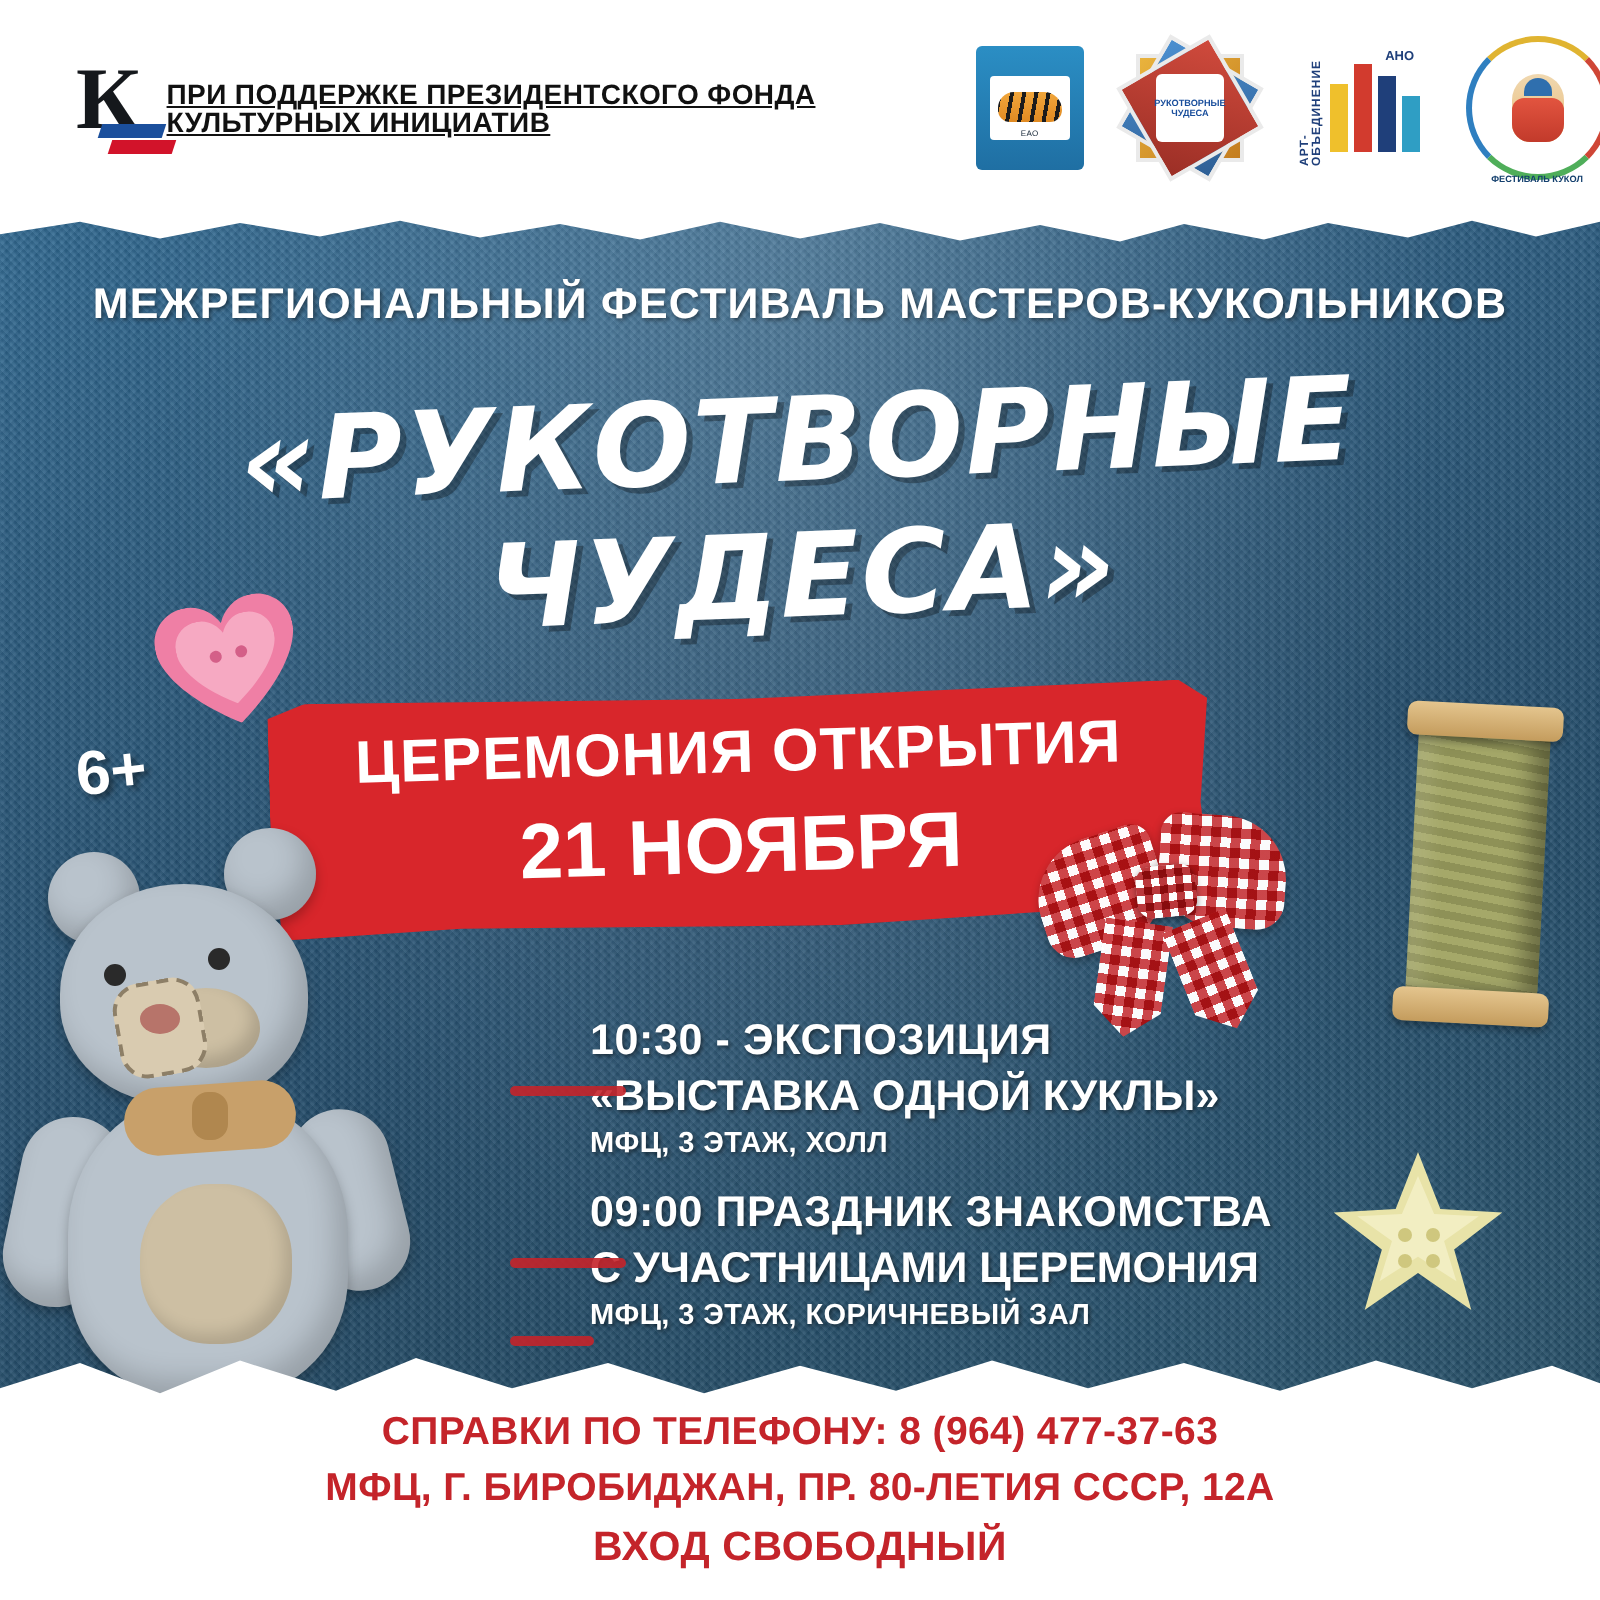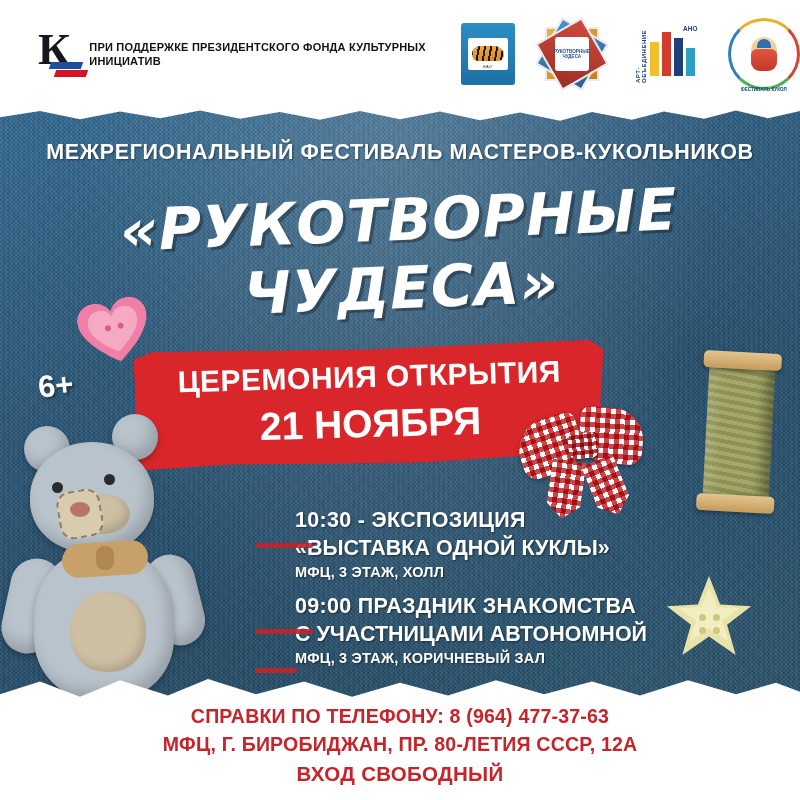--- a/index.html
+++ b/index.html
@@ -83,26 +83,27 @@
     transform: skewX(-18deg);
   }
   .fond-mark .band-blue {
     position: absolute;
     left: 16px; bottom: 13px;
     width: 32px; height: 7px;
     background: #1b4f9c;
     transform: skewX(-18deg);
   }
   .fond-text {
-    font-size: 11px;
+    font-size: 14px;
     font-weight: bold;
     line-height: 14.5px;
     color: #111;
     letter-spacing: .2px;
     text-transform: uppercase;
+    text-decoration: underline;
   }
 
   .logo-box {
     height: 62px;
     display: flex;
     align-items: center;
     justify-content: center;
   }
   .logo-tiger {
     width: 54px; height: 62px;
@@ -611,21 +612,21 @@
   </div>
 
   <div class="schedule">
     <div>
       <div class="sch-line1">10:30 - ЭКСПОЗИЦИЯ</div>
       <div class="sch-line2">«ВЫСТАВКА ОДНОЙ КУКЛЫ»</div>
       <div class="sch-venue">МФЦ, 3 ЭТАЖ, ХОЛЛ</div>
     </div>
     <div class="sch-block2">
       <div class="sch-line1">09:00 ПРАЗДНИК ЗНАКОМСТВА</div>
-      <div class="sch-line2">С УЧАСТНИЦАМИ АВТОНОМНОЙ</div>
+      <div class="sch-line2">С УЧАСТНИЦАМИ ЦЕРЕМОНИЯ</div>
       <div class="sch-venue">МФЦ, 3 ЭТАЖ, КОРИЧНЕВЫЙ ЗАЛ</div>
     </div>
   </div>
 
   <div class="scribble" style="left:255px; top:543px; width:58px;"></div>
   <div class="scribble" style="left:255px; top:629px; width:58px;"></div>
   <div class="scribble" style="left:255px; top:668px; width:42px;"></div>
 
   <div class="star-button">
     <div class="s"></div>

